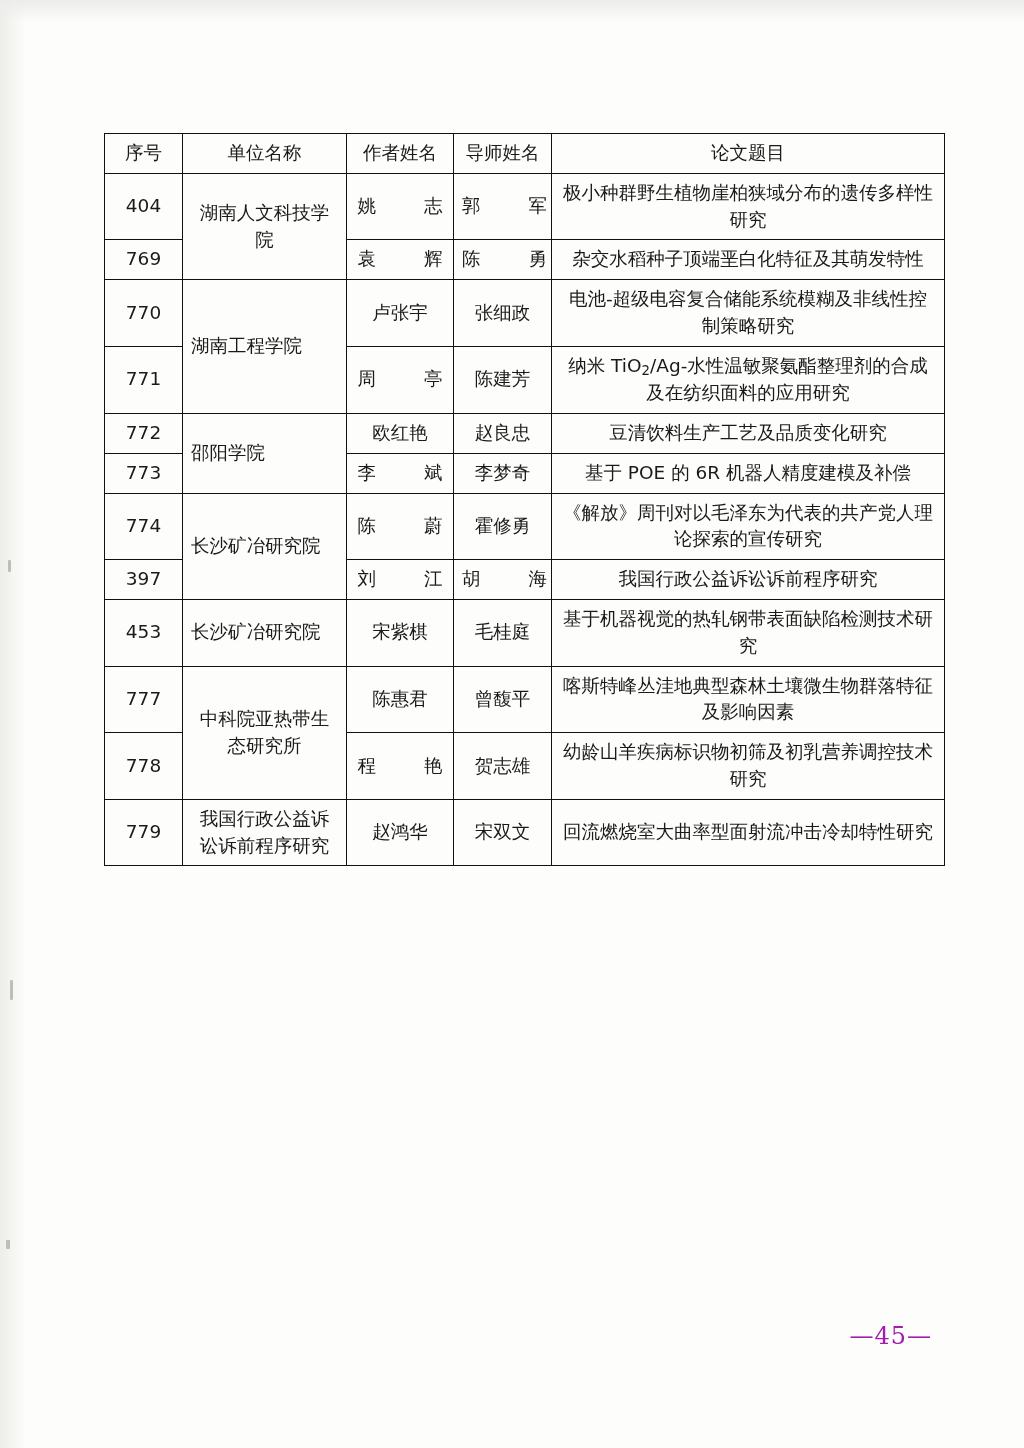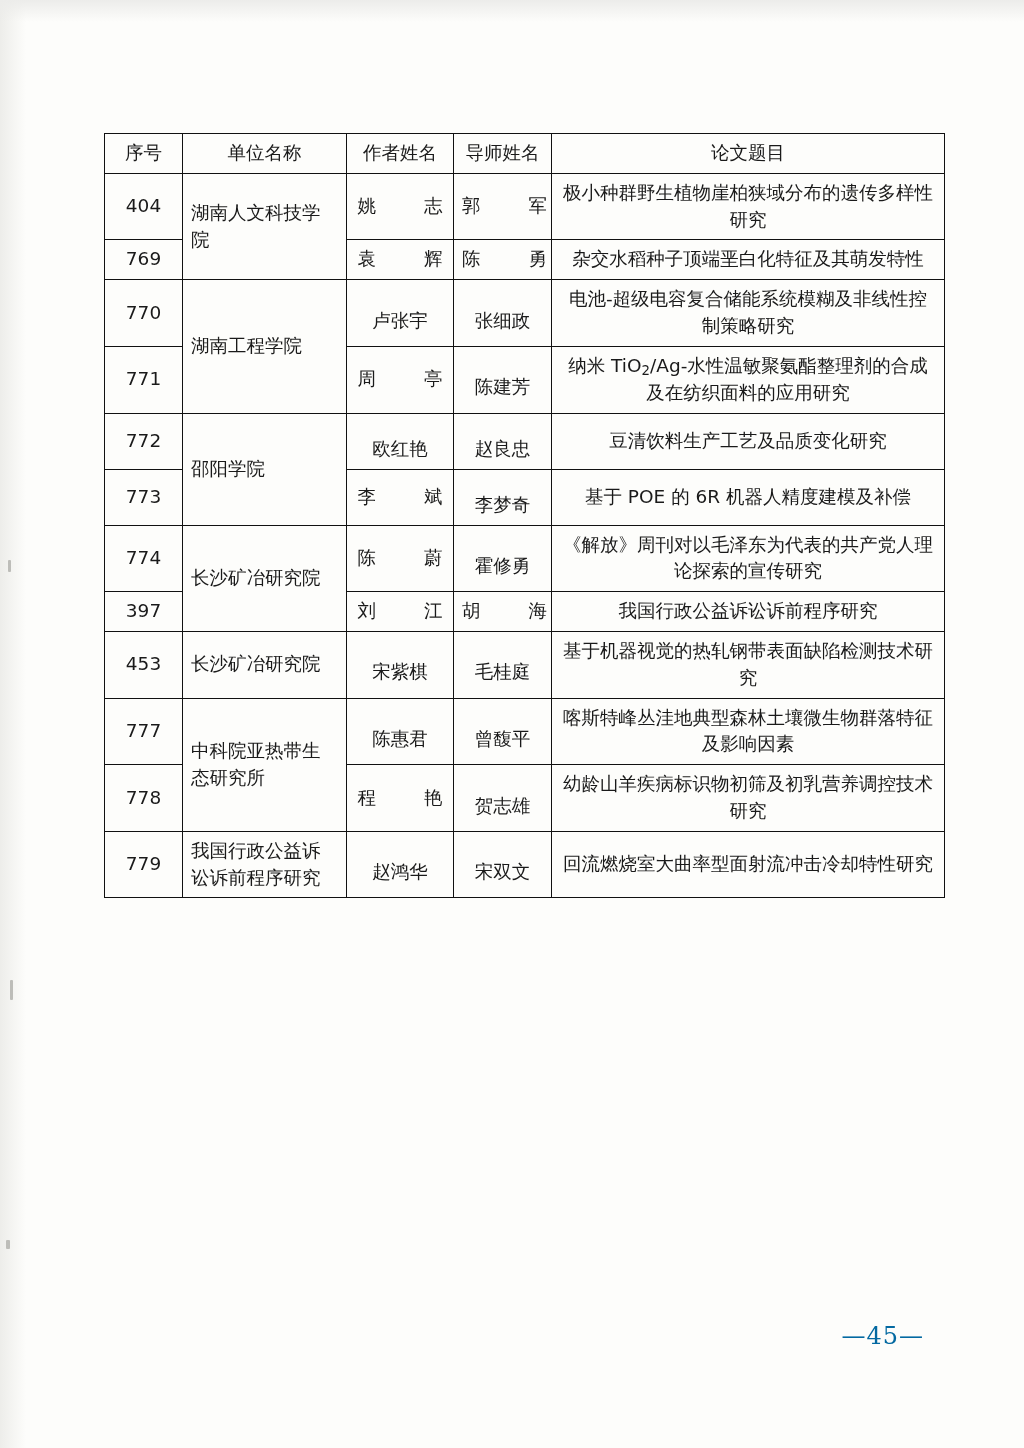--- a/index.html
+++ b/index.html
@@ -79,48 +79,47 @@
   }
   
   .name-2 {
     display: inline-block;
     width: 4.6em;
     text-align: justify;
     text-align-last: justify;
   }
   .name-plain {
     display: inline-block;
-    margin-top: 16px;
   }
   .org-cell {
-    text-align: left;
+    text-align: center;
     padding-left: 12px;
     padding-right: 6px;
     line-height: 1.5;
   }
   .org-center {
     text-align: left;
   }
   .title-cell {
     text-align: center;
     padding-left: 10px;
     padding-right: 6px;
     line-height: 1.5;
   }
   sub {
     font-size: 0.72em;
     vertical-align: -0.22em;
   }
   .page-number {
     position: absolute;
-    right: 100px;
+    right: 92px;
     top: 1322px;
     font-size: 24px;
     letter-spacing: 1px;
-    color: #0369a1;
+    color: #a21caf;
     font-family: "DejaVu Serif", "Liberation Serif", serif;
   }
 </style>
 </head>
 <body>
 
 <div class="page">
   <div class="scan-edge-left"></div>
   <div class="scan-edge-top"></div>
   <div class="speck" style="left:8px;top:560px;width:3px;height:12px;border-radius:1px;"></div>

